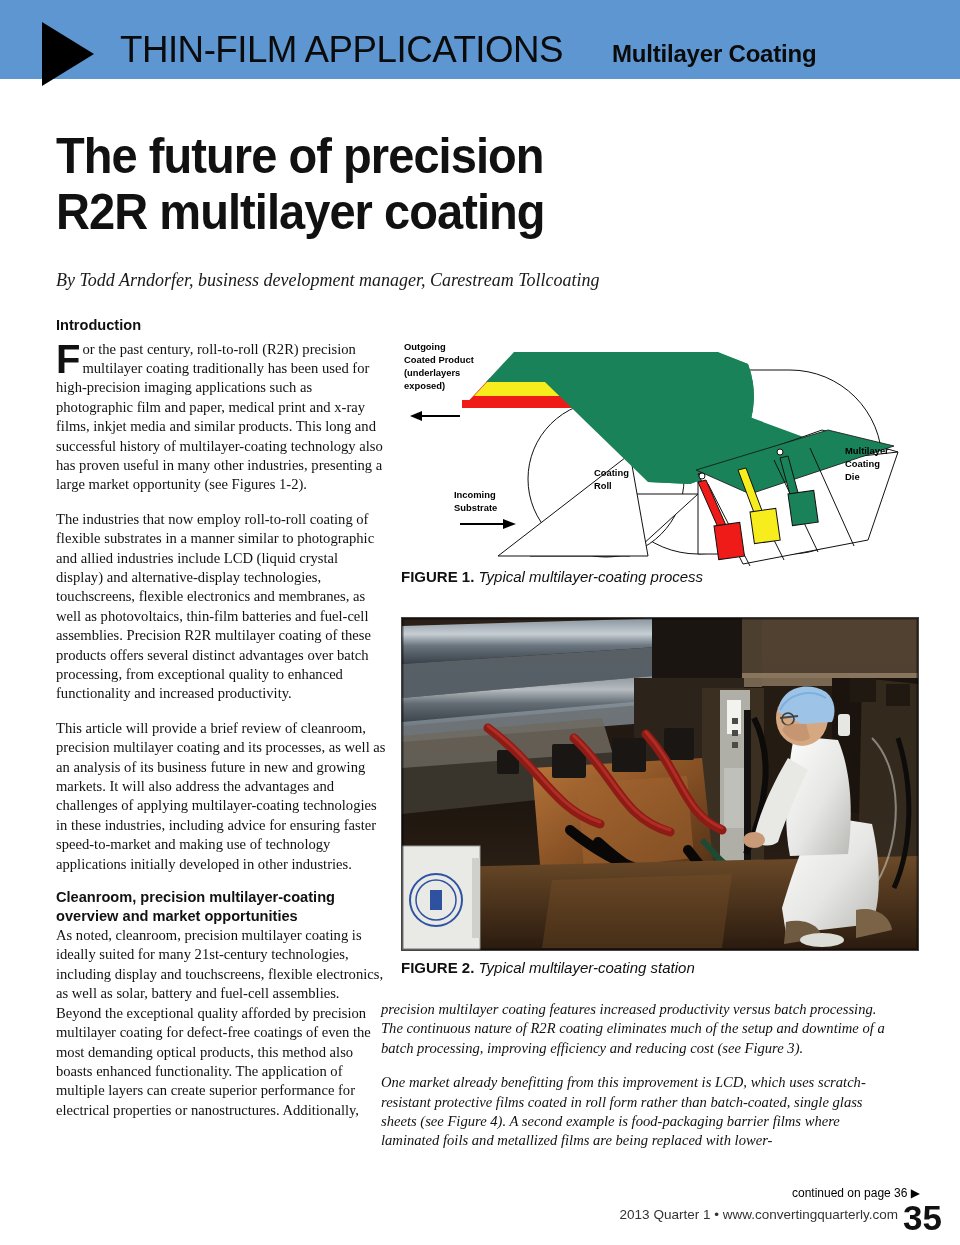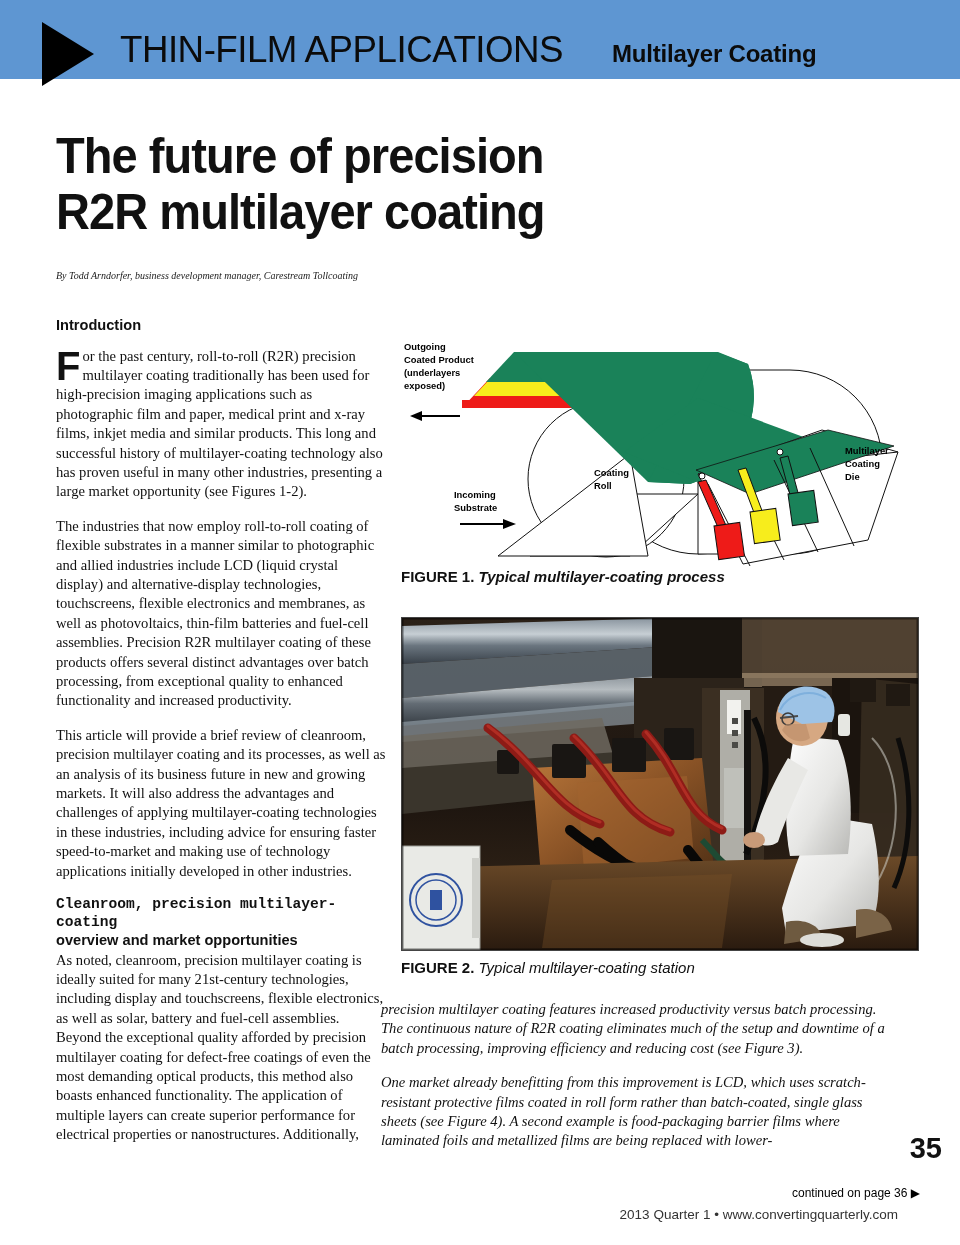--- a/index.html
+++ b/index.html
@@ -46,65 +46,65 @@
     position:absolute; left:56px; top:128px; width:700px;
     font-family:"Liberation Sans", sans-serif;
     font-weight:700; font-size:50px; line-height:56px;
     color:#111; letter-spacing:-1px;
     transform:scaleX(0.94);
     transform-origin:left top;
   }
   #article-byline{
     position:absolute; left:56px; top:270px; width:620px;
     font-family:"Liberation Serif", serif;
-    font-style:italic; font-size:10px; color:#1a1a1a;
+    font-style:italic; font-size:18px; color:#1a1a1a;
   }
 
   
   .col-text{
     font-family:"Liberation Serif", serif;
     font-size:14.6px; line-height:19.4px;
     color:#111; text-align:left;
   }
   .col-text p{ margin:0 0 15px 0; }
   .sec-head{
     font-family:"Liberation Sans", sans-serif;
     font-weight:700; font-size:14.6px; line-height:17.5px;
     color:#111; margin:0 0 1px 0;
   }
 
   #left-col{
     position:absolute; left:56px; top:317px; width:330px;
   }
-  #intro-head{ margin-bottom:12px; }
+  #intro-head{ margin-bottom:5px; }
 
   
   #dropcap-para{ position:relative; }
   #dropcap{
     float:left;
     font-family:"Liberation Sans", sans-serif;
     font-weight:700;
     font-size:40px; line-height:33px;
     padding:3px 2px 0 0;
     color:#111;
   }
 
-  #sec2-head{ margin-top:3px;font-family:Liberation Mono, monospace; }
+  #sec2-head{ margin-top:3px; }
 
   
   #fig1-wrap{
     position:absolute; left:398px; top:334px; width:524px; height:250px;
   }
   #fig1-caption{
     position:absolute; left:401px; top:568px;
     font-family:"Liberation Sans", sans-serif;
     font-size:15px; color:#111; white-space:nowrap;
   }
   #fig1-caption b{ font-weight:700; }
-  #fig1-caption i{ font-style:italic; font-weight:700; }
+  #fig1-caption i{ font-style:italic; font-weight:400; }
 
   #fig2-photo{
     position:absolute; left:401px; top:617px; width:518px; height:334px;
     border:1px solid #444;
     overflow:hidden;
     background:#231810;
   }
   #fig2-caption{
     position:absolute; left:401px; top:959px;
     font-family:"Liberation Sans", sans-serif;
@@ -122,23 +122,23 @@
     position:absolute; right:40px; top:1186px;
     font-family:"Liberation Sans", sans-serif;
     font-size:12px; color:#000000; white-space:nowrap;
   }
   #footer-line{
     position:absolute; right:62px; top:1207px;
     font-family:"Liberation Sans", sans-serif;
     font-size:13.5px; color:#333; white-space:nowrap;
   }
   #page-number{
-    position:absolute; right:18px; top:1132px;
-    font-family:"Liberation Sans", sans-serif;
-    font-size:29px; font-weight:700; color:#111;
+    position:absolute; right:18px; top:1198px;
+    font-family:"Liberation Sans", sans-serif;
+    font-size:35px; font-weight:700; color:#111;
   }
 
   
   .fig-label{
     font-family:"Liberation Sans", sans-serif;
     font-size:9.4px; font-weight:700; fill:#000;
   }
 </style>
 </head>
 <body>

